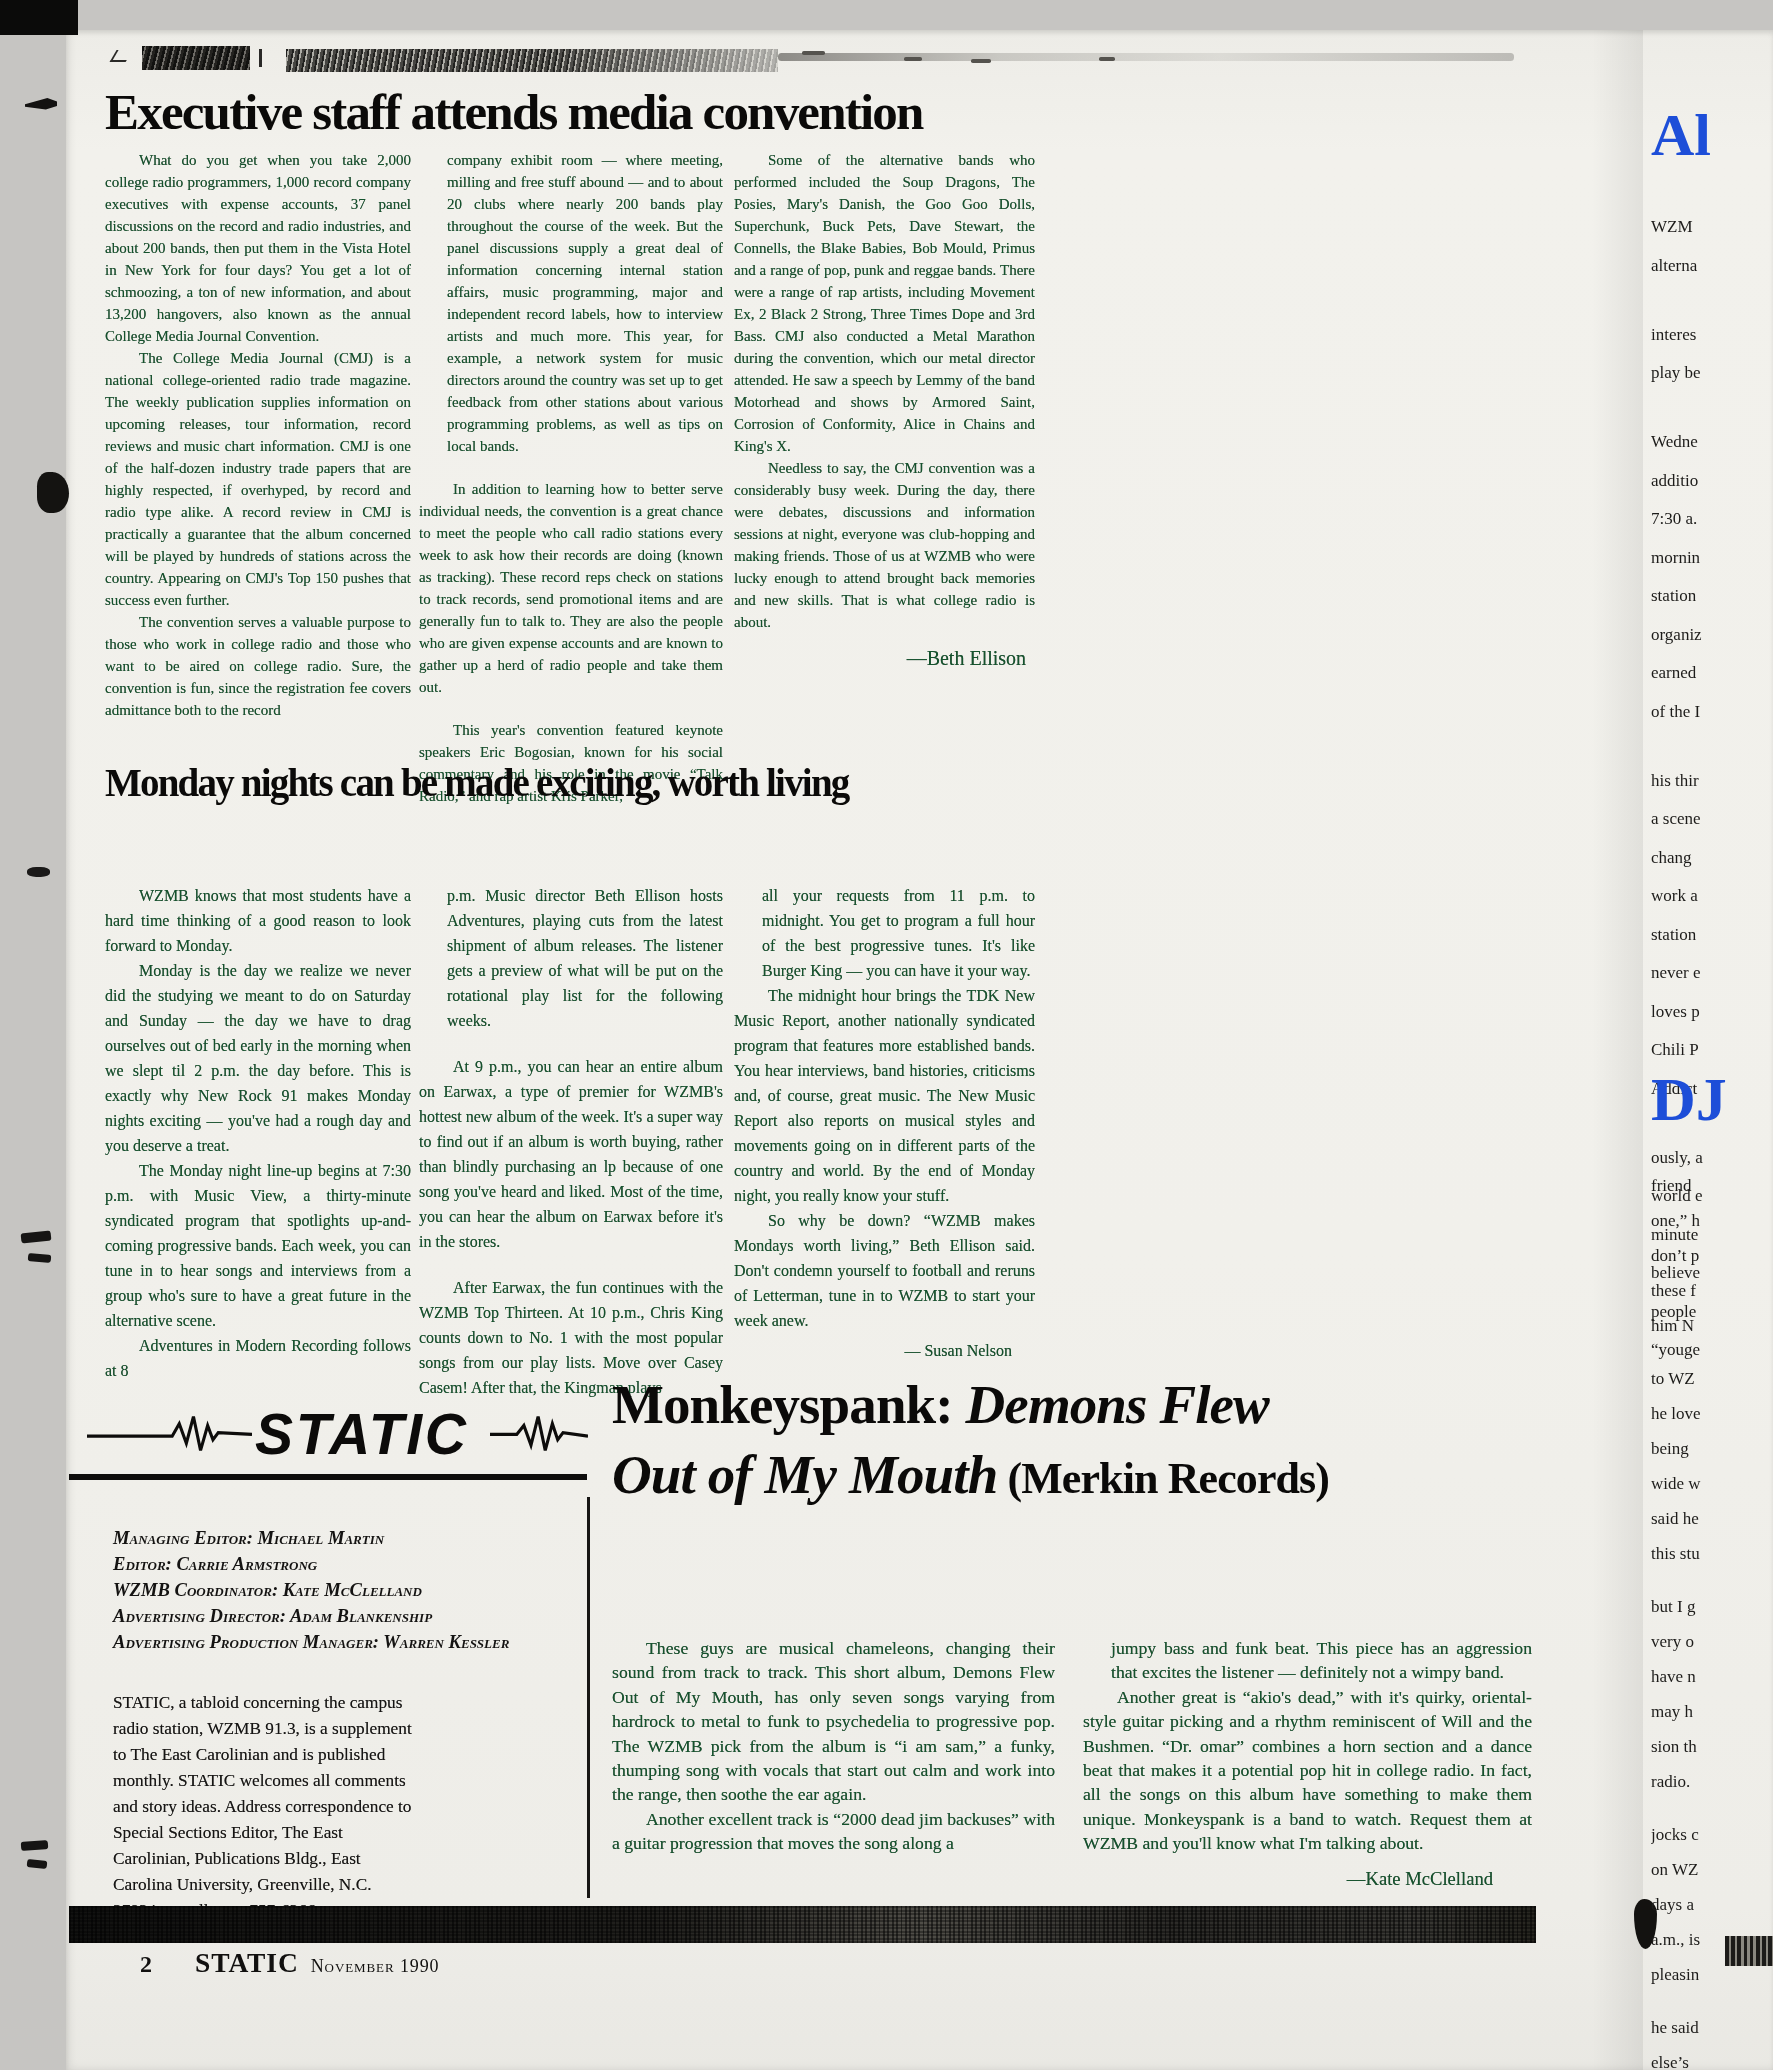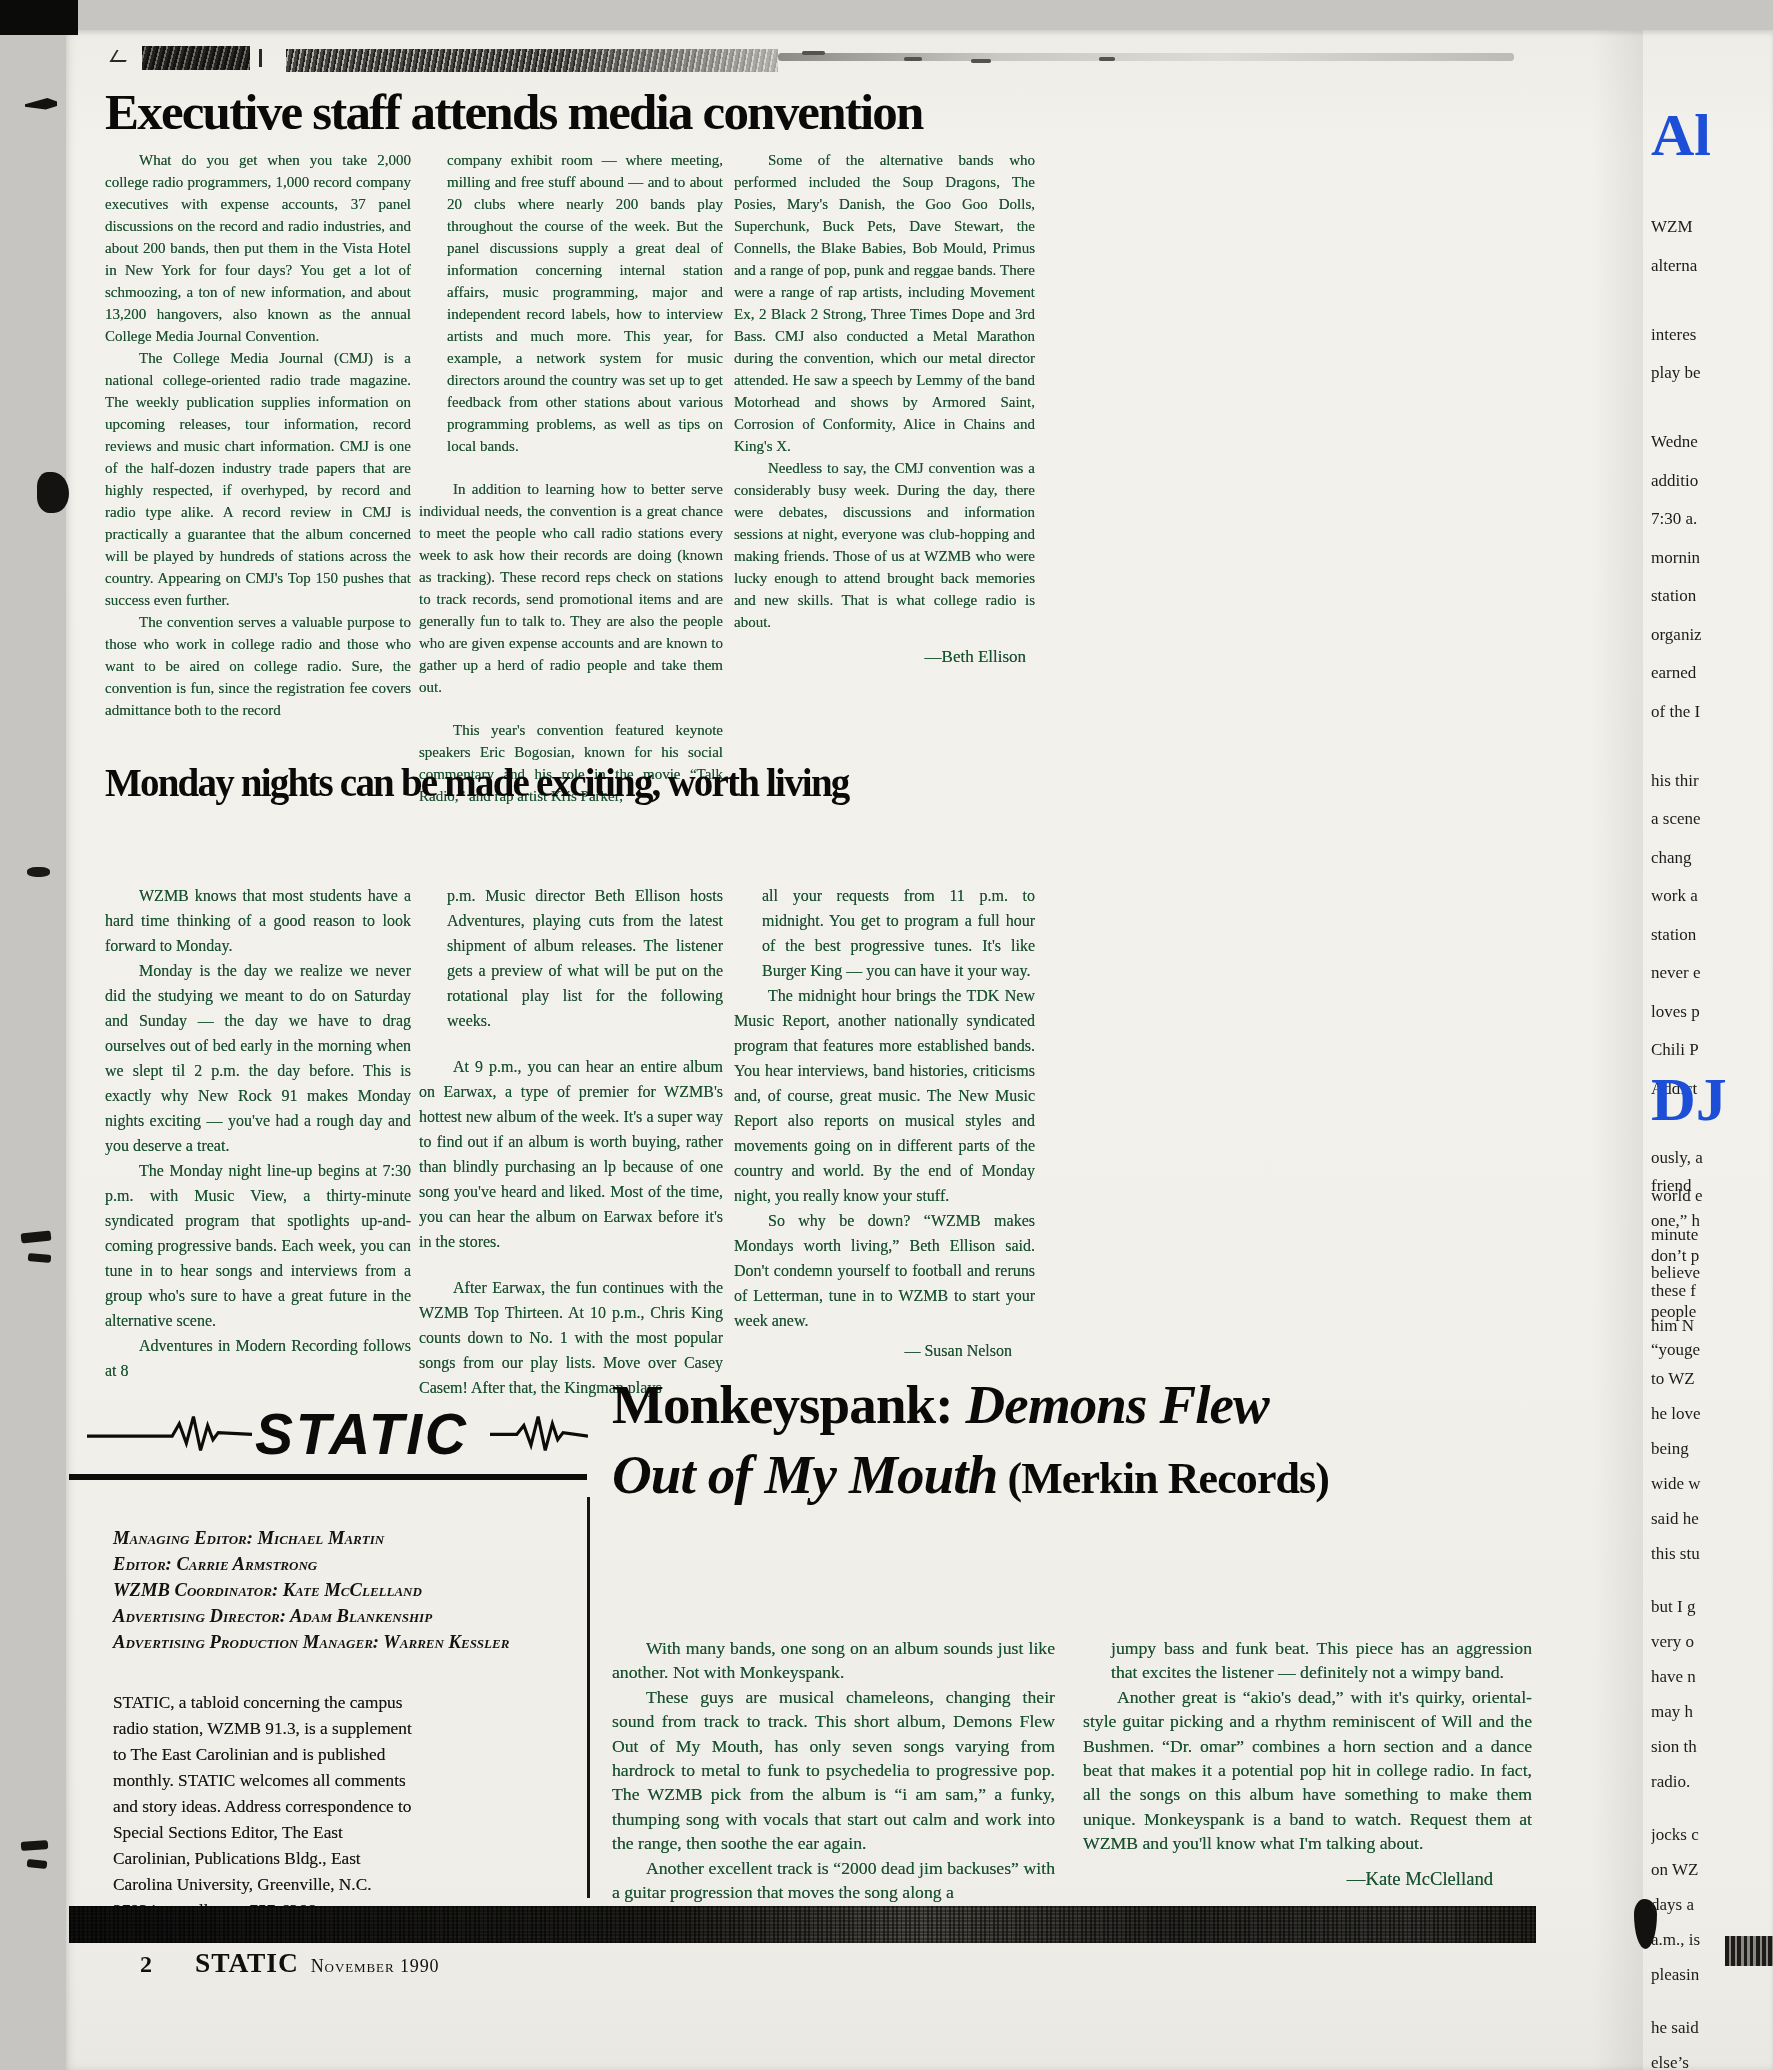--- a/index.html
+++ b/index.html
@@ -56,21 +56,21 @@
   .h2 { left:105px; top:763px; font-size:39px; }
   
   .acol { position:absolute; text-align:justify; color:#14532d; text-shadow:0 0 0.4px rgba(20,20,18,.55); }
   .acol p { text-indent:34px; }
   .acol p.cont { text-indent:0;margin-left:28px; }
   .acol p.sp { margin-top:21px; }
   .a1 p { font-size:15px;  line-height:22px; }
   .a2 p { font-size:16px;  line-height:25px; }
   .rv p { font-size:17.7px;  line-height:24.4px; }
   .byline { text-align:right; font-weight:normal; }
-  .a1 .byline { font-size:17px; margin-top:14px; padding-right:8.9px; }
+  .a1 .byline { font-size:20px; margin-top:14px; padding-right:8.9px; }
   .a2 .byline { font-size:16px; margin-top:8.9px; padding-right:23px; }
   .rv .byline { font-size:18.6px; margin-top:12.4px; padding-right:39px; }
   
   .logo-row { position:absolute; left:142px; top:1401px; width:443px; height:66px; }
   .logo-text { position:absolute; left:113px; top:0; font-family:"Liberation Sans",sans-serif;
     font-style:italic; font-weight:bold; font-size:57px; letter-spacing:2.7px; color:#0c0b0a; }
   .wave { position:absolute; top:12.4px; }
   .wave-left  { left:-55px; }
   .wave-right { left:348px; }
   .thick-rule { position:absolute; left:69px; top:1474px; width:518px; height:6.2px; background:#0e0d0c; }
@@ -191,21 +191,20 @@
     </div>
 </div>
 <div class="about">STATIC, a tabloid concerning the campus radio station, WZMB 91.3, is a supplement to The East Carolinian and is published monthly. STATIC welcomes all comments and story ideas. Address correspondence to Special Sections Editor, The East Carolinian, Publications Bldg., East Carolina University, Greenville, N.C. 27834, or call us at 757-6366.</div>
 
 <div class="rev-hl">
   <div class="line"><span>Monkeyspank: </span><span class="it">Demons Flew</span></div>
   <div class="line"><span class="it">Out of My Mouth</span><span class="label"> (Merkin Records)</span></div>
 </div>
 <div class="acol rv" style="left:612px; top:1636px; width:443px;">
   <div>
-      <p>With many bands, one song on an album sounds just like another. Not with Monkeyspank.</p>
       <p>These guys are musical chameleons, changing their sound from track to track. This short album, Demons Flew Out of My Mouth, has only seven songs varying from hardrock to metal to funk to psychedelia to progressive pop. The WZMB pick from the album is “i am sam,” a funky, thumping song with vocals that start out calm and work into the range, then soothe the ear again.</p>
       <p>Another excellent track is “2000 dead jim backuses” with a guitar progression that moves the song along a</p>
     </div>
 </div>
 <div class="acol rv" style="left:1083px; top:1636px; width:449px;">
   <div>
       <p class="cont">jumpy bass and funk beat. This piece has an aggression that excites the listener — definitely not a wimpy band.</p>
       <p>Another great is “akio's dead,” with it's quirky, oriental-style guitar picking and a rhythm reminiscent of Will and the Bushmen. “Dr. omar” combines a horn section and a dance beat that makes it a potential pop hit in college radio. In fact, all the songs on this album have something to make them unique. Monkeyspank is a band to watch. Request them at WZMB and you'll know what I'm talking about.</p>
     </div>
   <div class="byline">—Kate McClelland</div>

